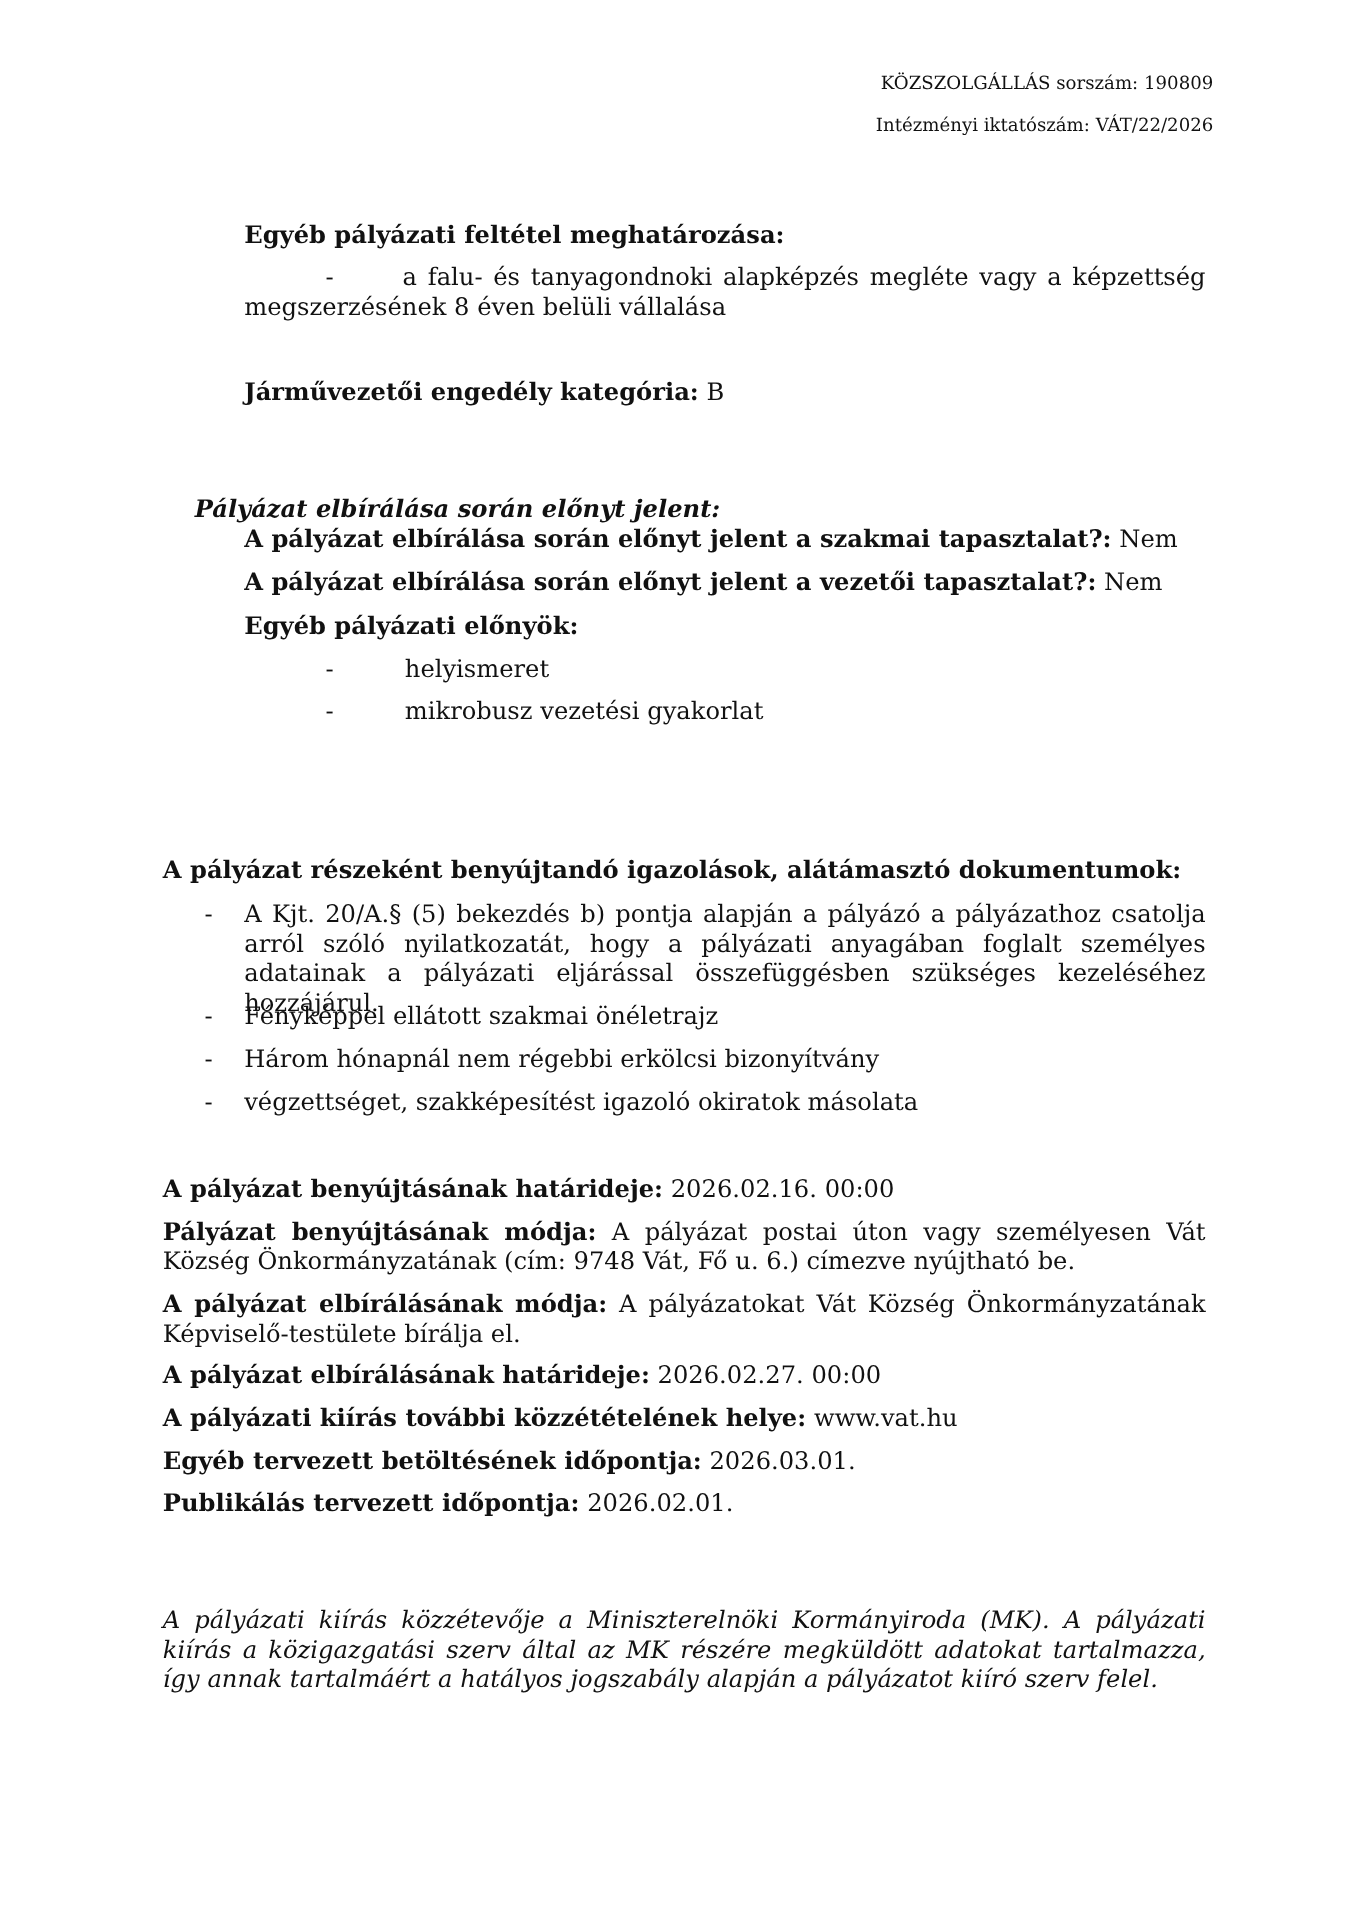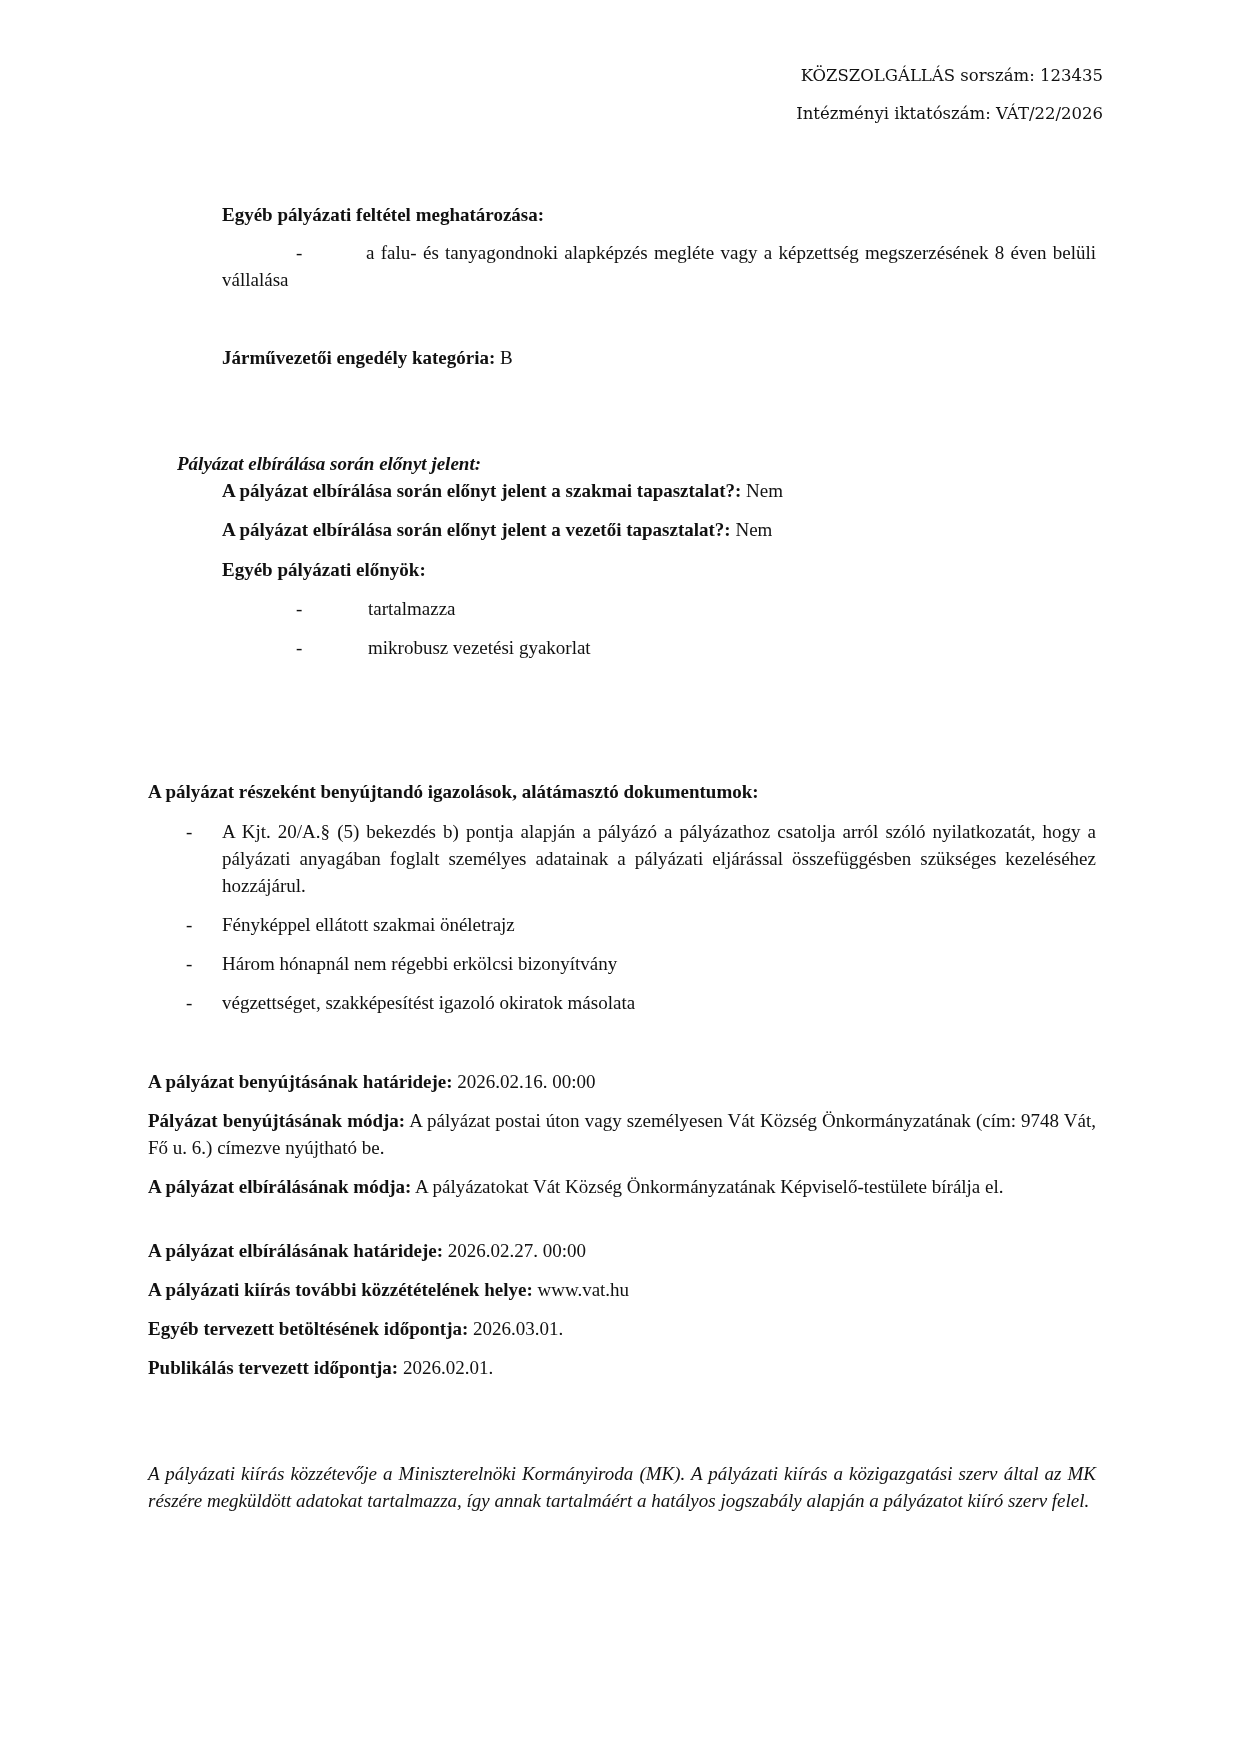--- a/index.html
+++ b/index.html
@@ -1,33 +1,33 @@
 <!DOCTYPE html>
 <html><head>
 <meta charset="utf-8">
 <style>
   html, body { margin: 0; padding: 0; background: #ffffff; }
   body { width: 1241px; height: 1754px; position: relative; overflow: hidden;
          font-family: "DejaVu Serif", "Liberation Serif", serif; color: #111; }
   .page { position: absolute; left: 0; top: 0; width: 1241px; height: 1754px; }
   .abs { position: absolute; white-space: nowrap; }
   .hdr { right: 138px; font-size: 16.5px; text-align: right; }
-  .txt { font-size: 19px; line-height: 27px; font-family: Liberation Serif, serif; }
+  .txt { font-size: 22px; line-height: 27px; }
   .b { font-weight: bold; }
   .i { font-style: italic; }
   .just { text-align: justify; white-space: normal; }
 </style>
 </head>
 <body>
 
 <div class="page">
 
   <div class="abs hdr" style="top:66px;">
     <span>KÖZSZOLGÁLLÁS sorszám:</span>
-    <span>123435</span>
+    <span>190809</span>
   </div>
   <div class="abs hdr" style="top:104px;">
     <span>Intézményi iktatószám:</span>
     <span>VÁT/22/2026</span>
   </div>
 
   <div class="abs txt b" style="left:222px; top:201px;">Egyéb pályázati feltétel meghatározása:</div>
   <div class="abs txt just" style="left:222px; top:239px; width:874px; text-indent:0;">
     <span style="display:inline-block; width:70px; padding-left:74px;">-</span><span>a falu- és tanyagondnoki alapképzés megléte vagy a képzettség megszerzésének 8 éven belüli vállalása</span>
   </div>
@@ -41,21 +41,21 @@
   <div class="abs txt" style="left:222px; top:477px;">
     <span class="b">A pályázat elbírálása során előnyt jelent a szakmai tapasztalat?:</span>
     <span>Nem</span>
   </div>
   <div class="abs txt" style="left:222px; top:516px;">
     <span class="b">A pályázat elbírálása során előnyt jelent a vezetői tapasztalat?:</span>
     <span>Nem</span>
   </div>
   <div class="abs txt b" style="left:222px; top:556px;">Egyéb pályázati előnyök:</div>
   <div class="abs txt" style="left:296px; top:595px;">-</div>
-  <div class="abs txt" style="left:368px; top:595px;">tartalmazza</div>
+  <div class="abs txt" style="left:368px; top:595px;">helyismeret</div>
   <div class="abs txt" style="left:296px; top:634px;">-</div>
   <div class="abs txt" style="left:368px; top:634px;">mikrobusz vezetési gyakorlat</div>
 
   <div class="abs txt b" style="left:148px; top:778px;">A pályázat részeként benyújtandó igazolások, alátámasztó dokumentumok:</div>
 
   <div class="abs txt" style="left:186px; top:818px;">-</div>
   <div class="abs txt just" style="left:222px; top:818px; width:874px;">A Kjt. 20/A.§ (5) bekezdés b) pontja alapján a pályázó a pályázathoz csatolja arról szóló nyilatkozatát, hogy a pályázati anyagában foglalt személyes adatainak a pályázati eljárással összefüggésben szükséges kezeléséhez hozzájárul.</div>
 
   <div class="abs txt" style="left:186px; top:911px;">-</div>
   <div class="abs txt" style="left:222px; top:911px;">Fényképpel ellátott szakmai önéletrajz</div>

